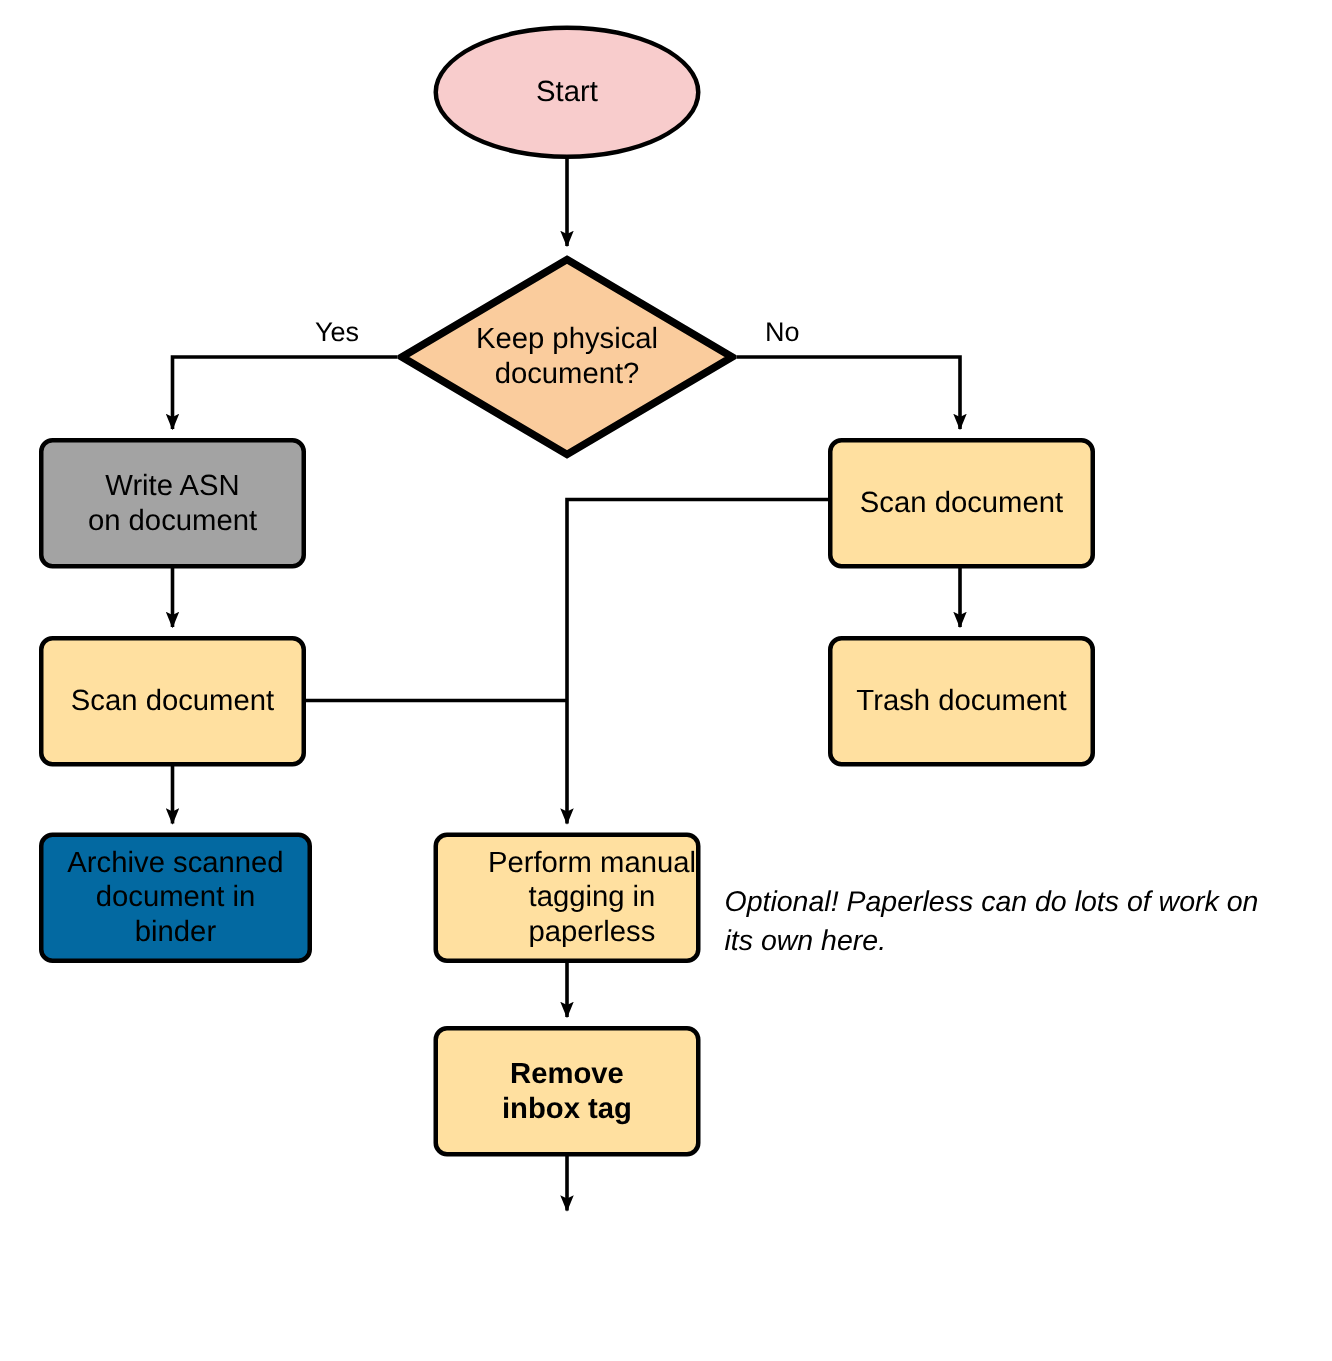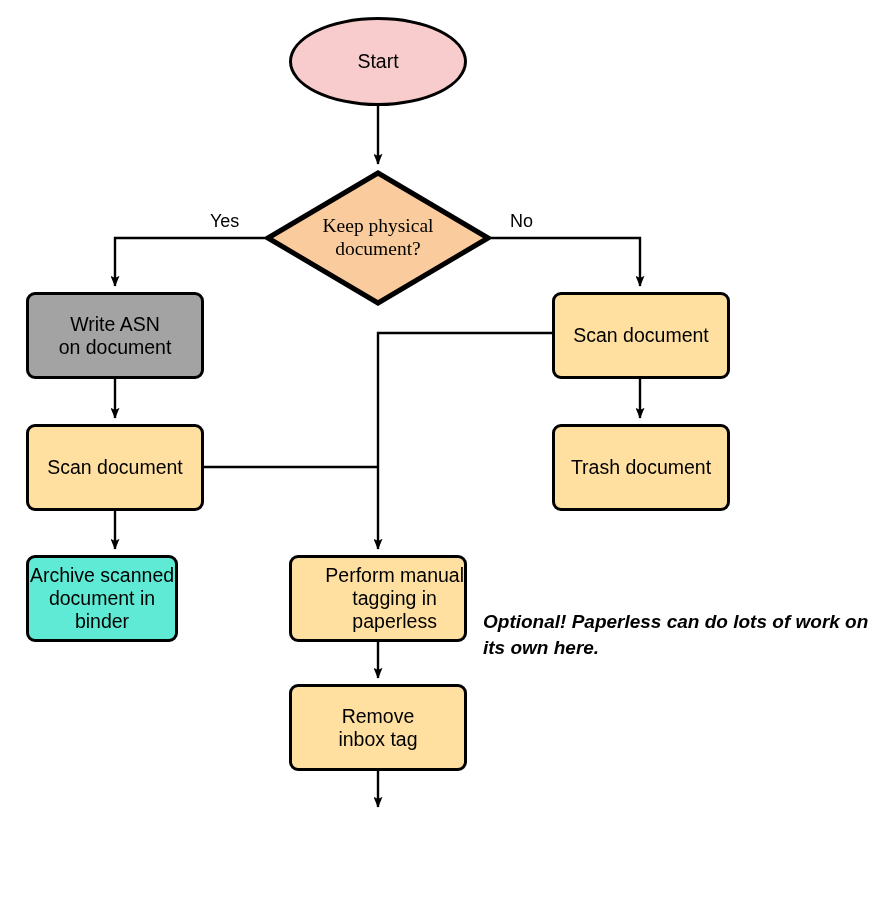--- a/index.html
+++ b/index.html
@@ -57,21 +57,20 @@
     position: absolute;
     left: 0;
     top: 0;
     width: 100%;
     height: 100%;
   }
   .diamond-label {
     position: relative;
     z-index: 2;
     width: 78%;
-    font-family: Liberation Serif, serif;
   }
   .edge-label {
     position: absolute;
     font-size: 18px;
     color: #000000;
     white-space: nowrap;
   }
   .annotation {
     position: absolute;
     font-size: 19px;
@@ -134,42 +133,42 @@
 
   <div class="node node-process" style="left:26px; top:292px; width:178px; height:87px; background:#a3a3a3;">
     <span>Write ASN
 on document</span>
   </div>
 
   <div class="node node-process" style="left:26px; top:424px; width:178px; height:87px; background:#ffe0a0;">
     <span>Scan document</span>
   </div>
 
-  <div class="node node-process" style="left:26px; top:555px; width:152px; height:87px; background:#5eead4;">
+  <div class="node node-process" style="left:26px; top:555px; width:182px; height:87px; background:#0369a1;">
     <span>Archive scanned
 document in
 binder</span>
   </div>
 
   <div class="node node-process" style="left:552px; top:292px; width:178px; height:87px; background:#ffe0a0;">
     <span>Scan document</span>
   </div>
 
   <div class="node node-process" style="left:552px; top:424px; width:178px; height:87px; background:#ffe0a0;">
     <span>Trash document</span>
   </div>
 
   <div class="node node-process" style="left:289px; top:555px; width:178px; height:87px; background:#ffe0a0;justify-content:flex-end;">
     <span>Perform manual
 tagging in
 paperless</span>
   </div>
 
-  <div class="node node-process" style="left:289px; top:684px; width:178px; height:87px; background:#ffe0a0;">
+  <div class="node node-process" style="left:289px; top:684px; width:178px; height:87px; background:#ffe0a0;font-weight:bold;">
     <span>Remove
 inbox tag</span>
   </div>
 
 
-  <div class="annotation" style="left:483px; top:609px; width:400px;font-weight:bold;">Optional! Paperless can do lots of work on
+  <div class="annotation" style="left:483px; top:589px; width:400px;">Optional! Paperless can do lots of work on
 its own here.</div>
 
 </div>
 
 </body></html>

